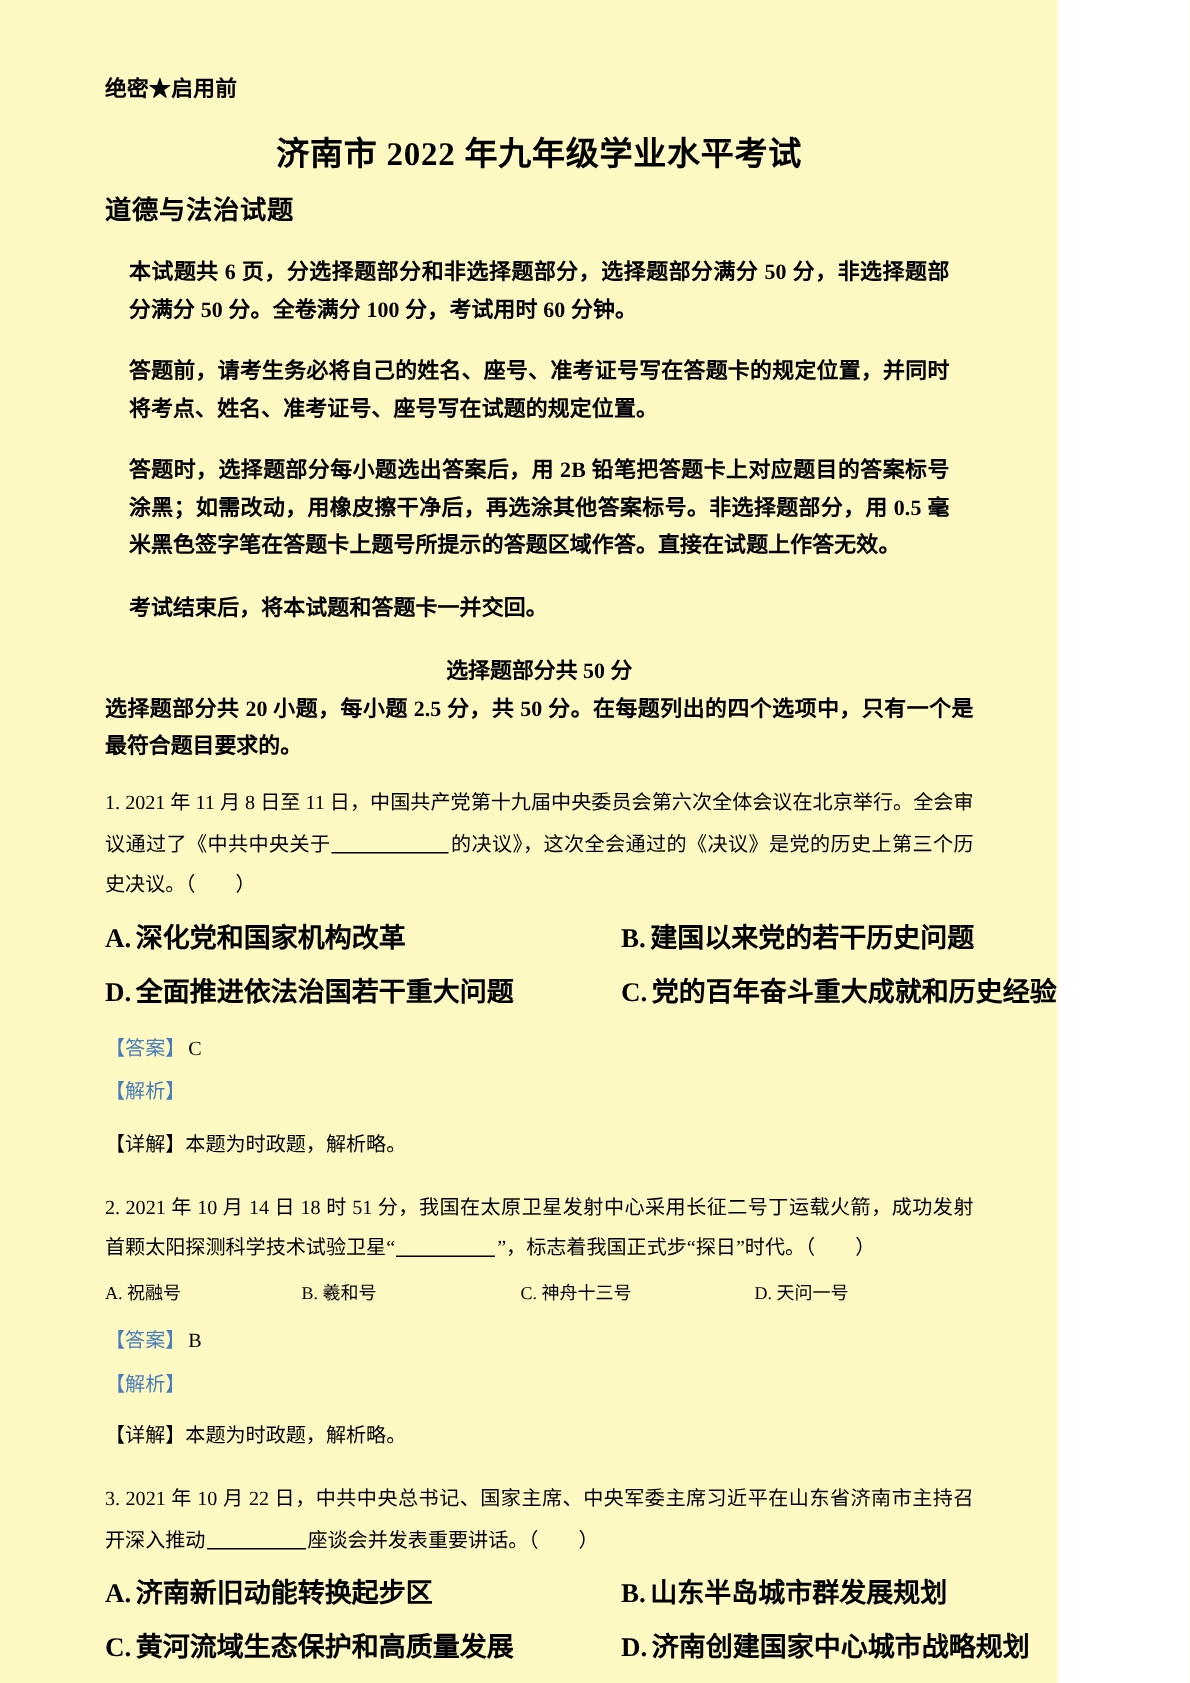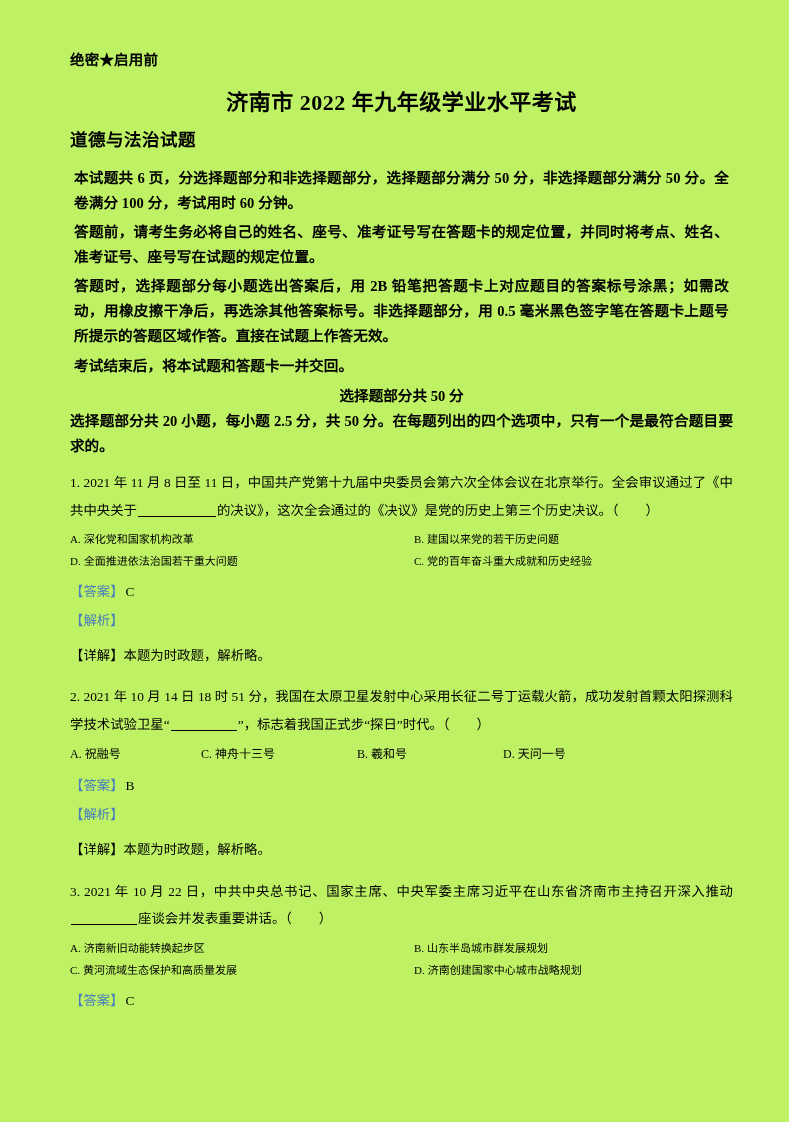--- a/index.html
+++ b/index.html
@@ -10,25 +10,25 @@
   }
   body {
     width: 793px;
     height: 1122px;
     font-family: "Liberation Serif", "DejaVu Serif", serif;
     color: #000000;
     -webkit-font-smoothing: antialiased;
   }
   .page {
     position: relative;
-    width: 789px;
+    width: 705px;
     height: 1122px;
     box-sizing: border-box;
     padding: 50px 56px 40px 70px;
-    background: #bef264;
+    background: #fef9c3;
     overflow: hidden;
   }
 
   
   .secret-line {
     font-size: 14.5px;
     font-weight: bold;
     line-height: 1.5;
     letter-spacing: 0.2px;
     margin: 0 0 14px 0;
@@ -52,21 +52,21 @@
   
   .instructions {
     margin: 0 0 4px 0;
   }
   .instr-para {
     font-size: 14.6px;
     font-weight: bold;
     line-height: 1.72;
     text-align: justify;
     text-justify: inter-ideograph;
-    margin: 4px;
+    margin: 16px;
     letter-spacing: 0.1px;
   }
 
   
   .section-heading {
     text-align: center;
     font-size: 14.6px;
     font-weight: bold;
     line-height: 1.8;
     margin: 4px 0 0 0;
@@ -103,22 +103,23 @@
 
   .options-2col {
     display: block;
     margin: 4px 0 0 0;
   }
   .options-2col .opt-row {
     display: flex;
     line-height: 2.0;
   }
   .options-2col .opt {
-    font-size: 11px;
+    font-size: 18px;
     white-space: nowrap;
+    font-weight: bold;
   }
   .options-2col .opt:first-child { width: 344px; flex: 0 0 344px; }
 
   .options-4col {
     display: flex;
     margin: 4px 0 0 0;
     line-height: 2.0;
   }
   .options-4col .opt {
     font-size: 12px;
@@ -190,22 +191,22 @@
     <div class="spacer-sm"></div>
     <p class="detail-line"><span>【详解】</span><span>本题为时政题，解析略。</span></p>
   </div>
 
   <div class="spacer-md"></div>
 
   <div class="question-block">
     <p class="q-stem"><span>2.</span> <span>2021 年 10 月 14 日 18 时 51 分，我国在太原卫星发射中心采用长征二号丁运载火箭，成功发射首颗太阳探测科学技术试验卫星“</span><span class="blank short"></span><span>”，标志着我国正式步“探日”时代。（　　）</span></p>
     <div class="options-4col">
       <span class="opt c1"><span class="opt-letter">A.</span><span>祝融号</span></span>
+      <span class="opt c2"><span class="opt-letter">B.</span><span>羲和号</span></span>
       <span class="opt c3"><span class="opt-letter">C.</span><span>神舟十三号</span></span>
-      <span class="opt c2"><span class="opt-letter">B.</span><span>羲和号</span></span>
       <span class="opt c4"><span class="opt-letter">D.</span><span>天问一号</span></span>
     </div>
     <div class="spacer-sm"></div>
     <p class="ans-line"><span class="tag-blue">【答案】</span><span class="ans-value">B</span></p>
     <p class="ans-line"><span class="tag-blue">【解析】</span></p>
     <div class="spacer-sm"></div>
     <p class="detail-line"><span>【详解】</span><span>本题为时政题，解析略。</span></p>
   </div>
 
   <div class="spacer-md"></div>

